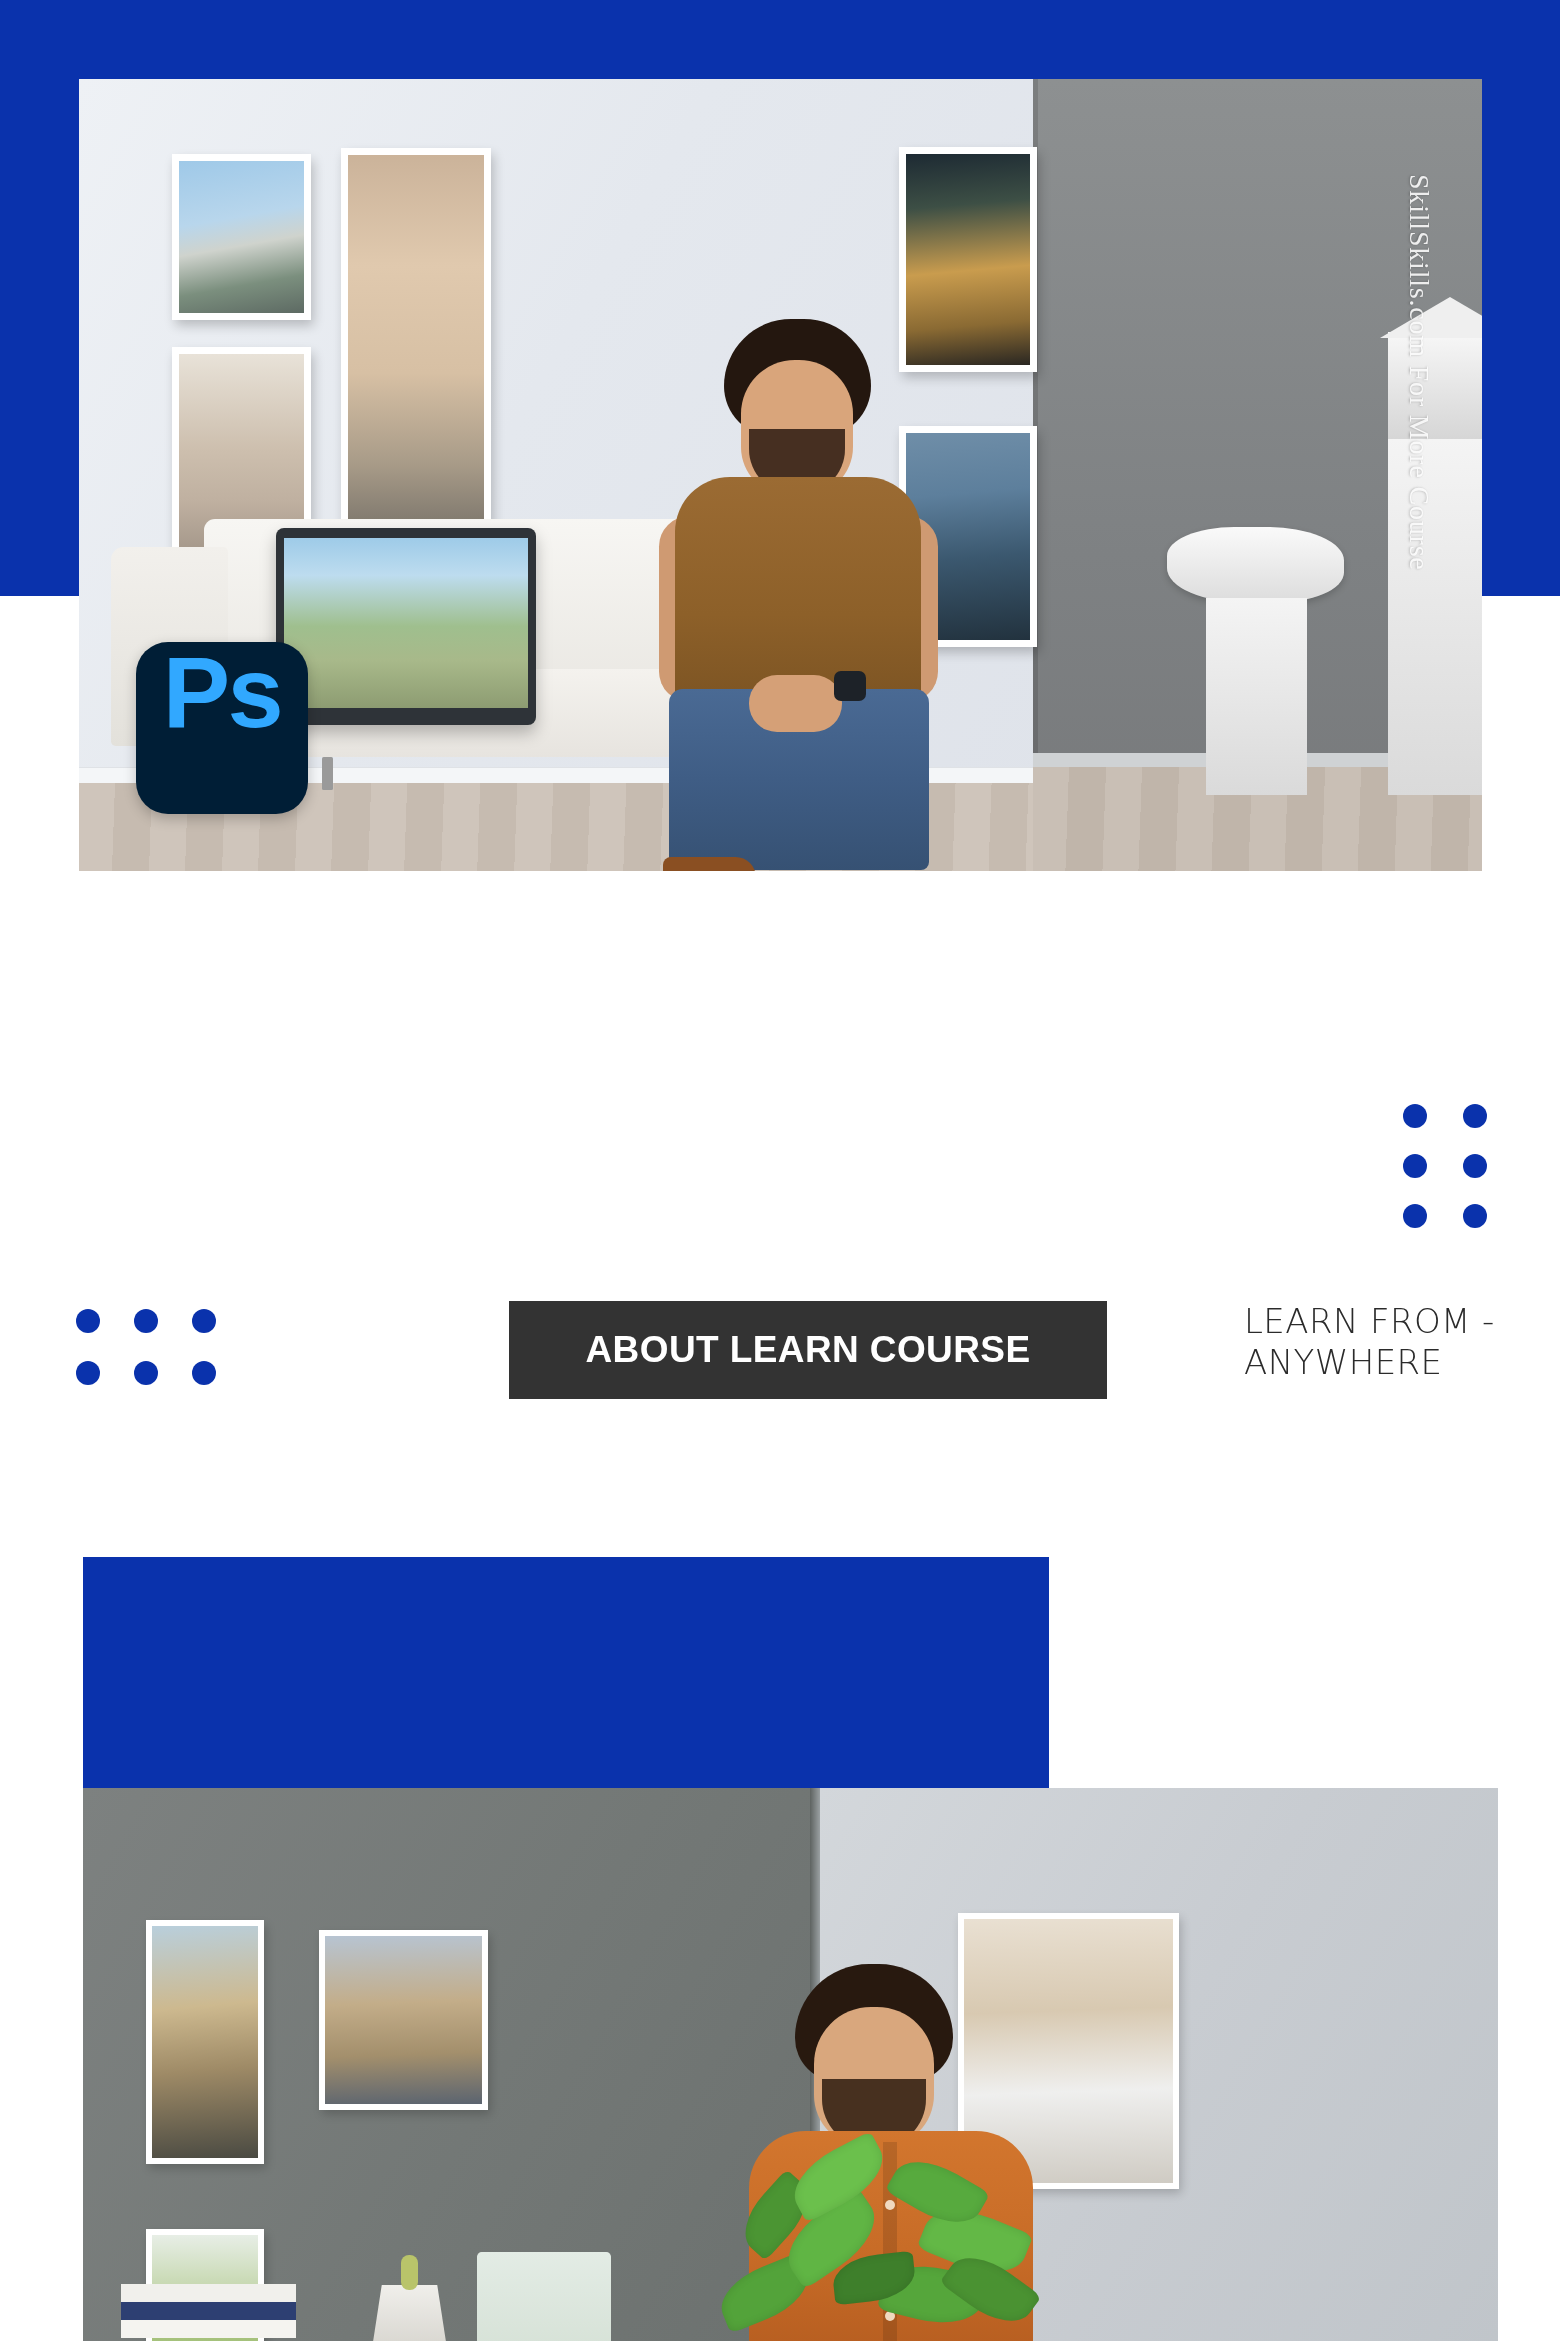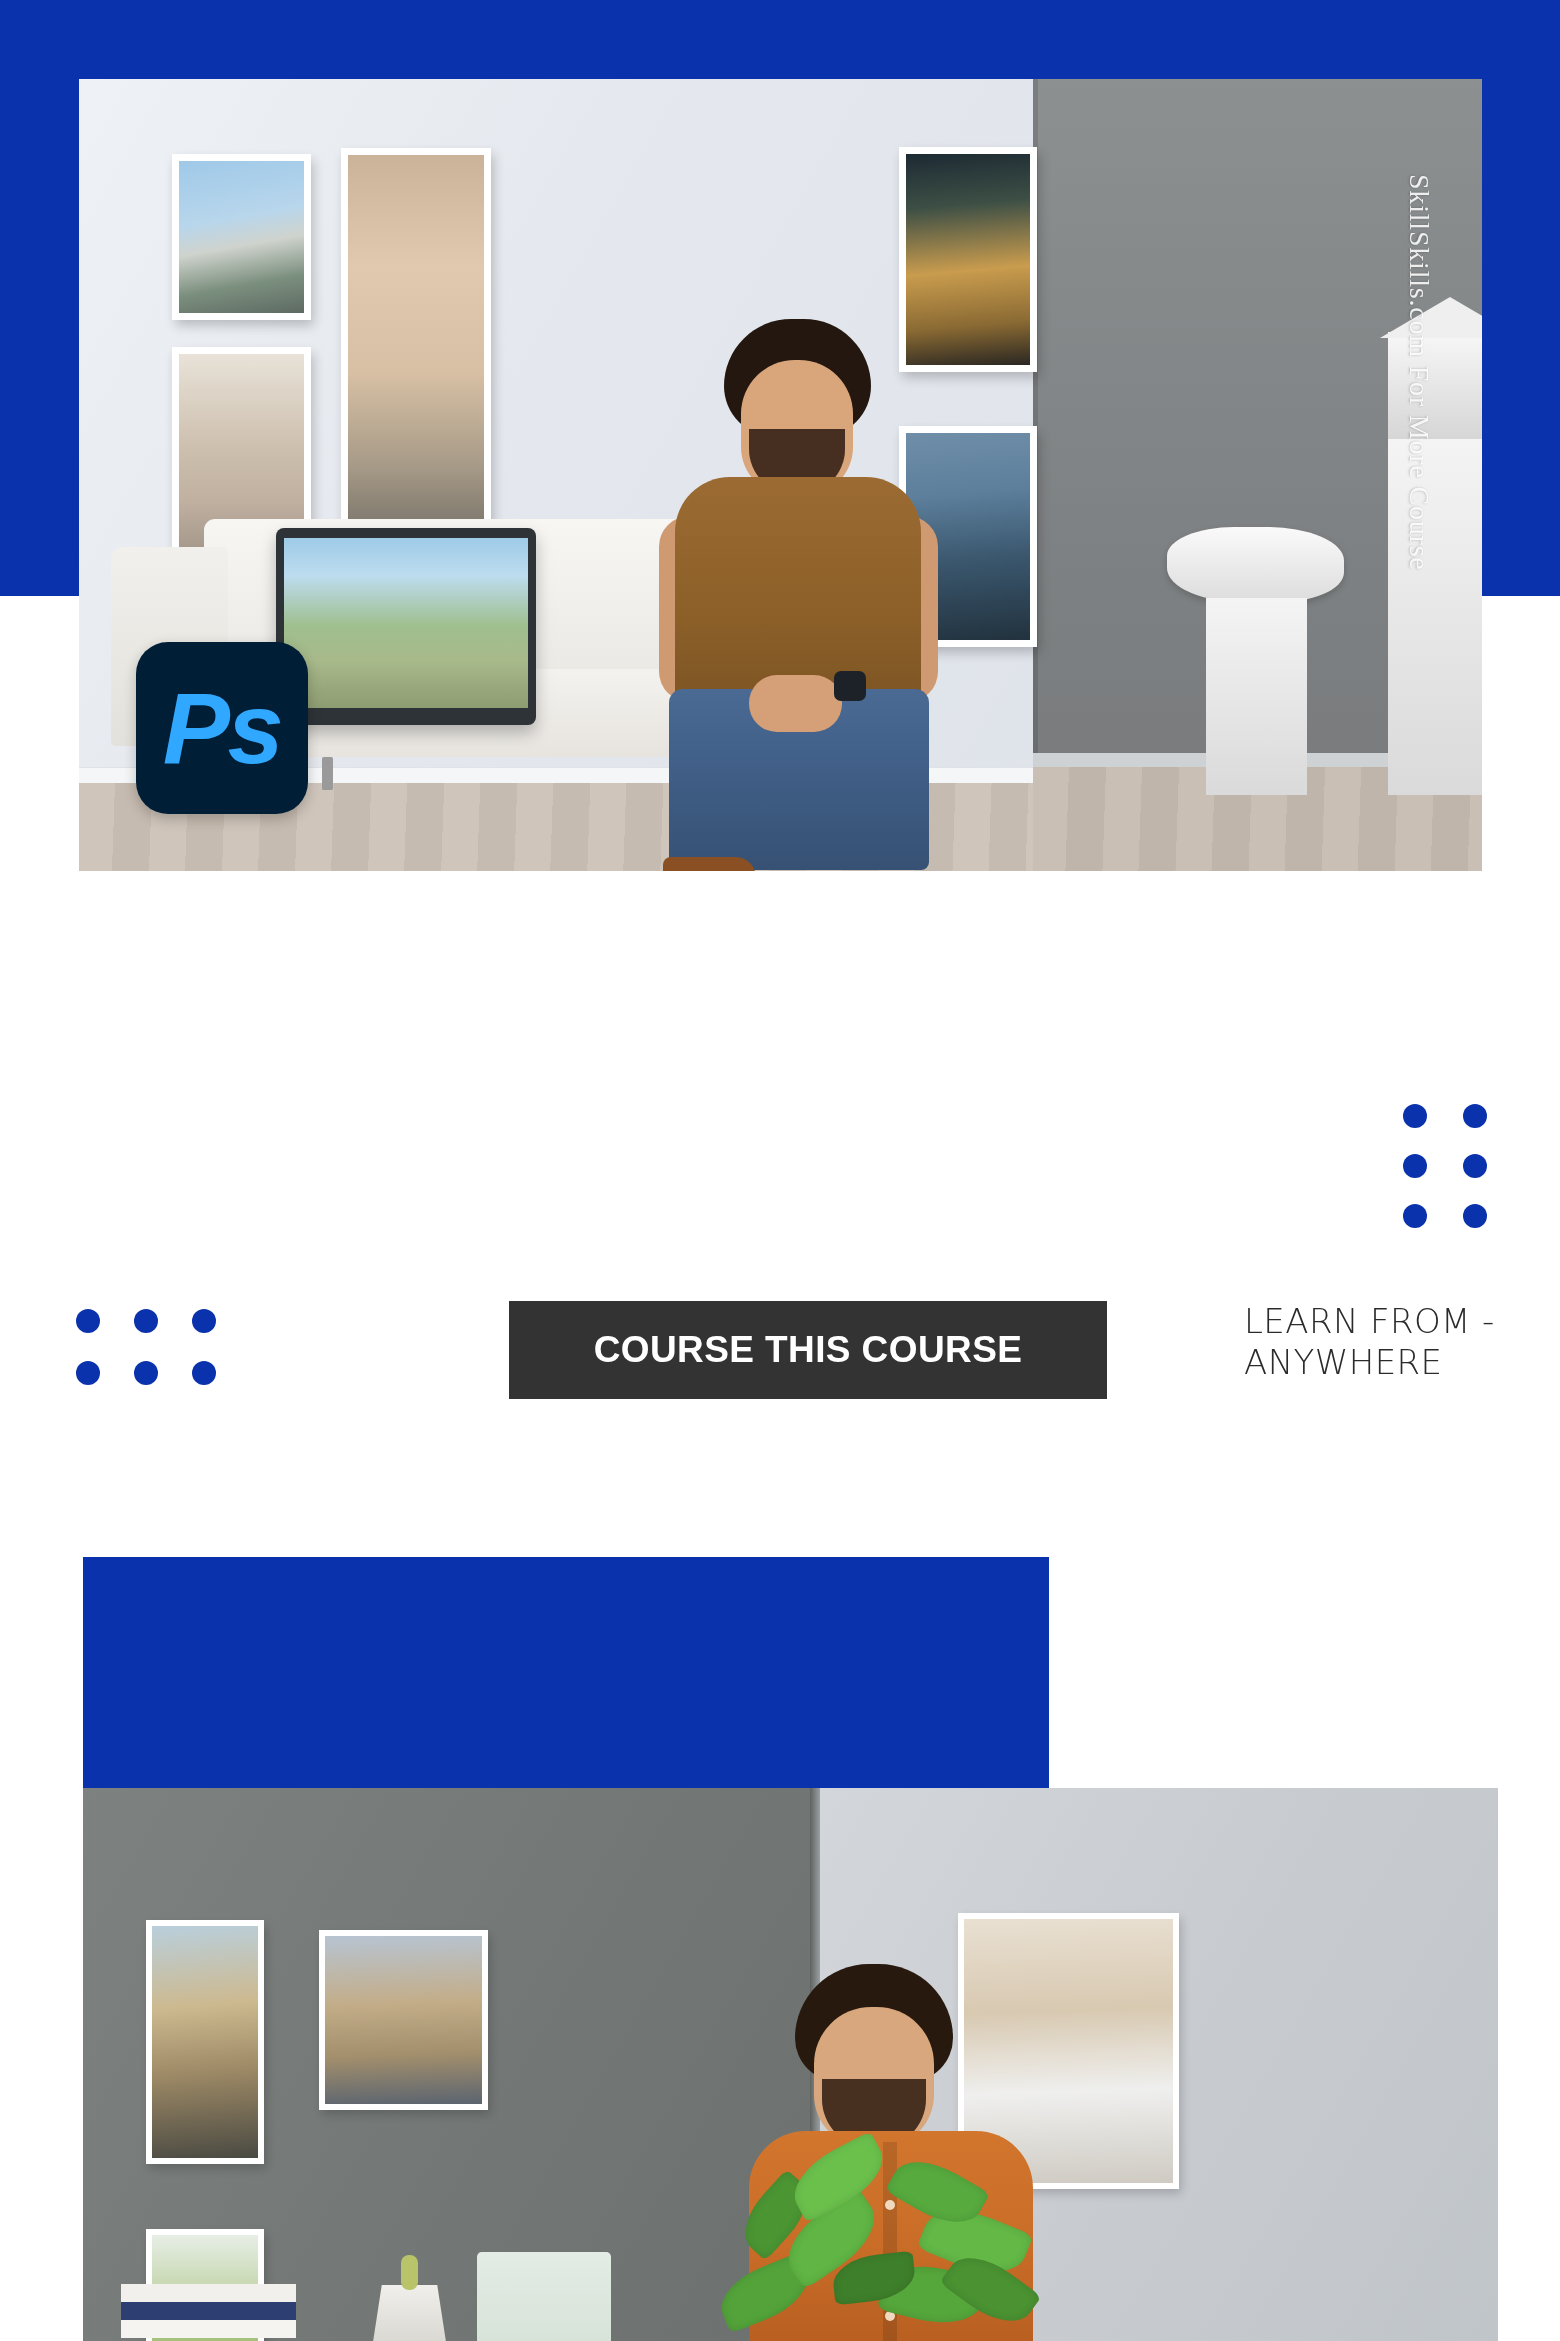--- a/index.html
+++ b/index.html
@@ -163,23 +163,22 @@
     font-family:"Liberation Serif", serif;
     font-size:28px; color:rgba(255,255,255,.88);
     letter-spacing:0.8px; white-space:nowrap;
     text-shadow:0 0.8px 2.4px rgba(0,0,0,.25);
   }
 
   
   .ps-logo{
     position:absolute; left:136px; top:642px; width:172px; height:172px;
     background:#001E36; border-radius:32px;
-    display:flex; align-items:center; justify-content:center;
+    display:flex; align-items:flex-start; justify-content:center;
     box-shadow:0 4.7px 12.6px rgba(0,0,0,.22);
-    font-style:italic;
   }
   .ps-logo span{
     color:#31A8FF; font-size:101px; font-weight:bold; line-height:1;
     letter-spacing:-2.4px; font-family:"Liberation Sans", sans-serif;
   }
 
   
   .title-banner{
     position:absolute; left:145px; top:782px; width:1280px; height:215px;
     background:#0A32AC;
@@ -385,21 +384,21 @@
   <div class="dots dots-left">
     <span></span>
     <span></span>
     <span></span>
     <span></span>
     <span></span>
     <span></span>
   </div>
 
   <div class="about-bar">
-    <h2>COURSE THIS COURSE</h2>
+    <h2>ABOUT LEARN COURSE</h2>
   </div>
 
   <div class="learn-anywhere">
     <div>LEARN FROM -</div>
     <div>ANYWHERE</div>
   </div>
 
   <div class="lower-blue"></div>
 
   <div class="bottom-photo">

